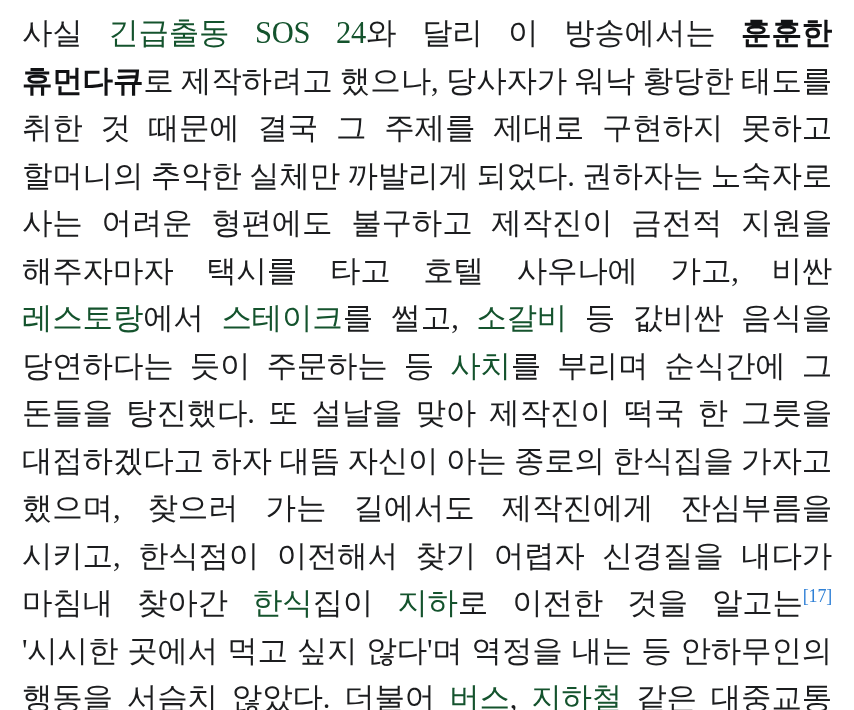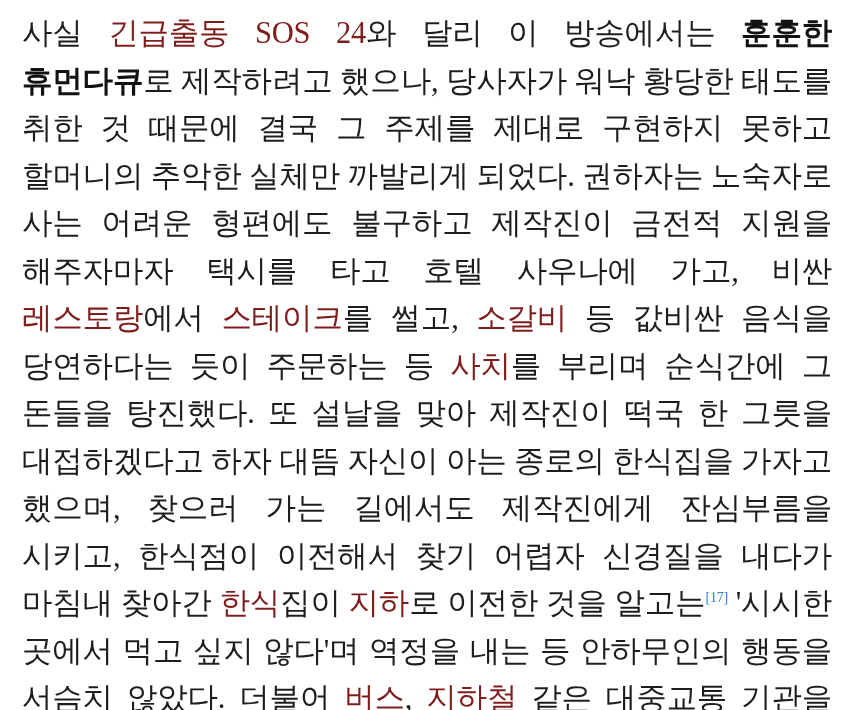--- a/index.html
+++ b/index.html
@@ -22,29 +22,29 @@
   .para {
     margin: 0;
     font-size: 30.5px;
     line-height: 47.5px;
     letter-spacing: -0.2px;
     text-align: justify;
     text-justify: inter-character;
     word-break: keep-all;
   }
   .link {
-    color: #7f1d1d;
+    color: #14532d;
   }
   .bold {
     font-weight: bold;
     color: #111214;
   }
   .ref {
     color: #2f80d6;
-    font-size: 14px;
+    font-size: 18px;
     vertical-align: super;
     line-height: 0;
   }
 </style>
 </head>
 <body>
 
 <div id="article">
   <p class="para">사실 <a class="link" href="#" style="text-decoration: none;">긴급출동 SOS 24</a>와 달리 이 방송에서는 <span class="bold">훈훈한 휴먼다큐</span>로 제작하려고 했으나, 당사자가 워낙 황당한 태도를 취한 것 때문에 결국 그 주제를 제대로 구현하지 못하고 할머니의 추악한 실체만 까발리게 되었다. 권하자는 노숙자로 사는 어려운 형편에도 불구하고 제작진이 금전적 지원을 해주자마자 택시를 타고 호텔 사우나에 가고, 비싼 <a class="link" href="#" style="text-decoration: none;">레스토랑</a>에서 <a class="link" href="#" style="text-decoration: none;">스테이크</a>를 썰고, <a class="link" href="#" style="text-decoration: none;">소갈비</a> 등 값비싼 음식을 당연하다는 듯이 주문하는 등 <a class="link" href="#" style="text-decoration: none;">사치</a>를 부리며 순식간에 그 돈들을 탕진했다. 또 설날을 맞아 제작진이 떡국 한 그릇을 대접하겠다고 하자 대뜸 자신이 아는 종로의 한식집을 가자고 했으며, 찾으러 가는 길에서도 제작진에게 잔심부름을 시키고, 한식점이 이전해서 찾기 어렵자 신경질을 내다가 마침내 찾아간 <a class="link" href="#" style="text-decoration: none;">한식</a>집이 <a class="link" href="#" style="text-decoration: none;">지하</a>로 이전한 것을 알고는<span class="ref">[17]</span> '시시한 곳에서 먹고 싶지 않다'며 역정을 내는 등 안하무인의 행동을 서슴치 않았다. 더불어 <a class="link" href="#" style="text-decoration: none;">버스</a>, <a class="link" href="#" style="text-decoration: none;">지하철</a> 같은 대중교통 기관을 20년 이상 이용한 적 없다는 발언 등을 하였다. 실제로 버스, 지하철의 요금 체계도 모르고 있을 정도였다.</p>
 </div>

